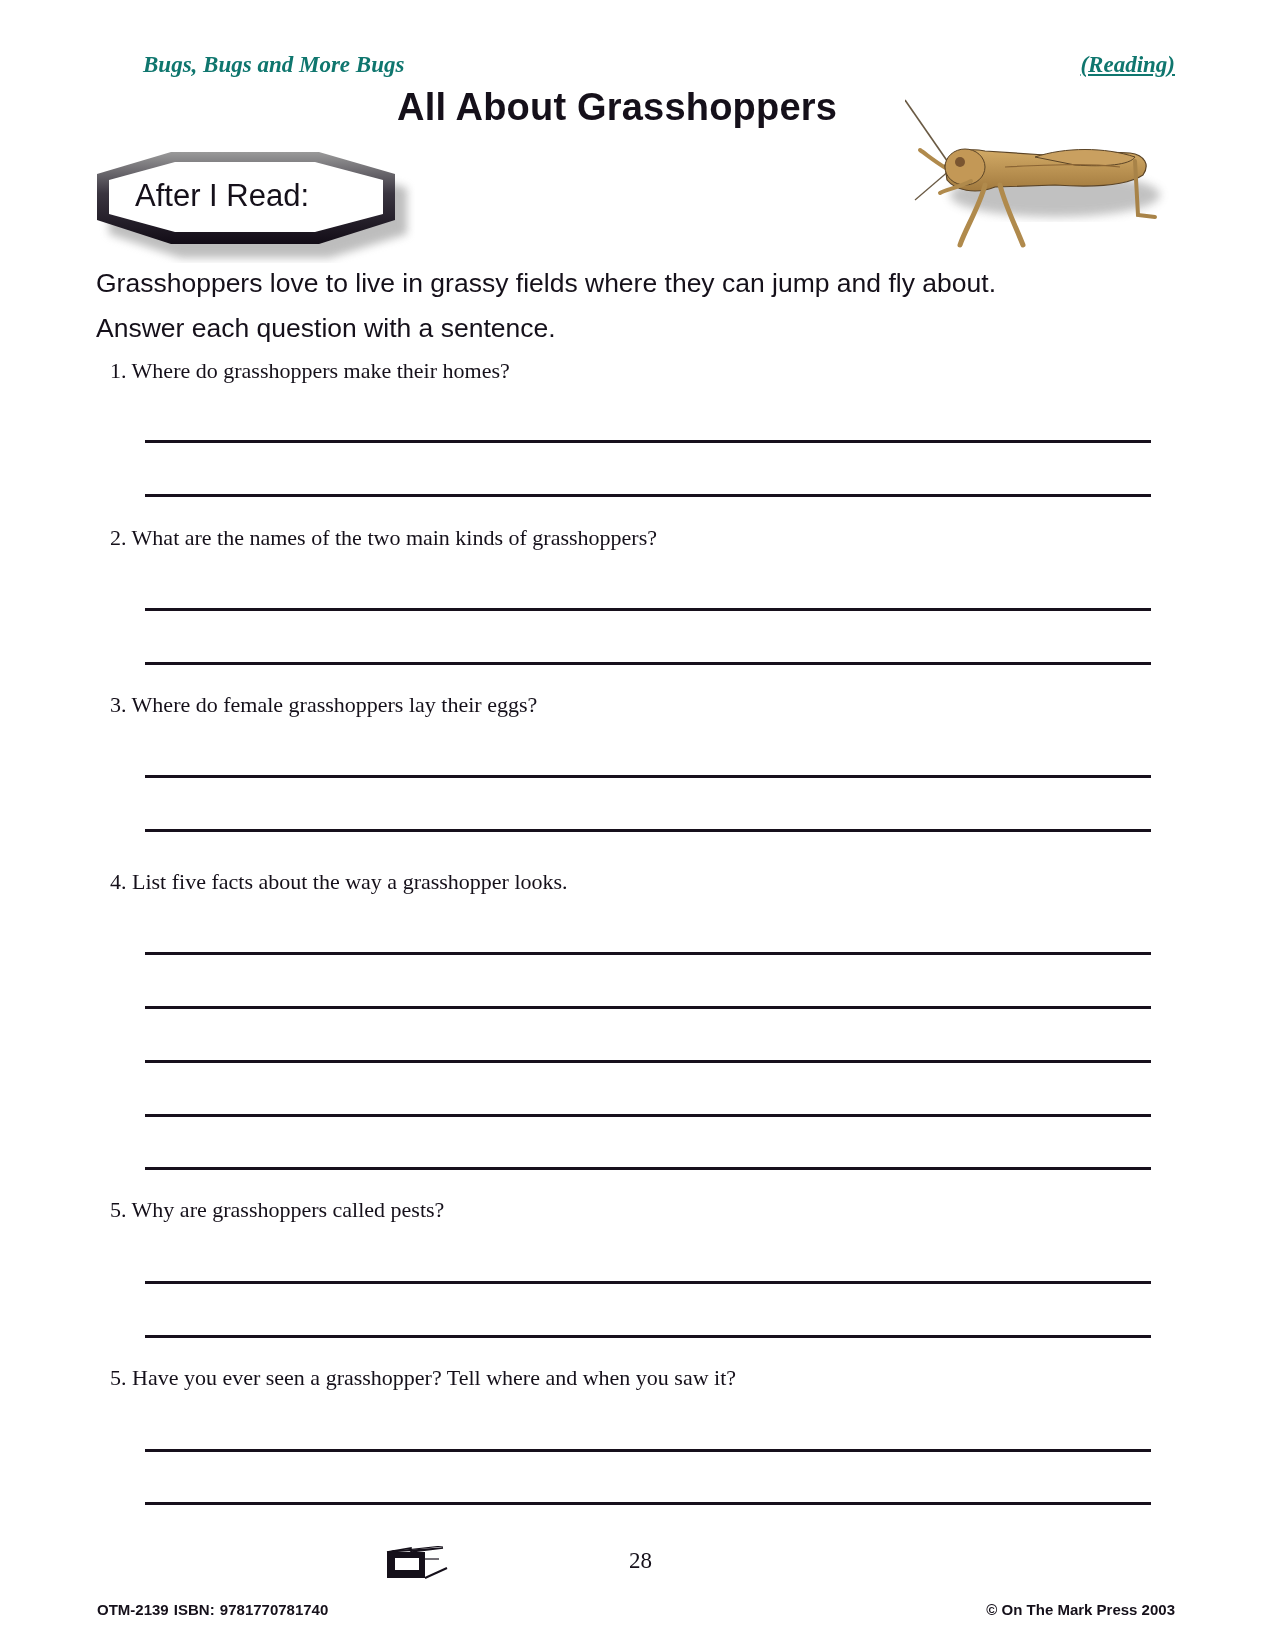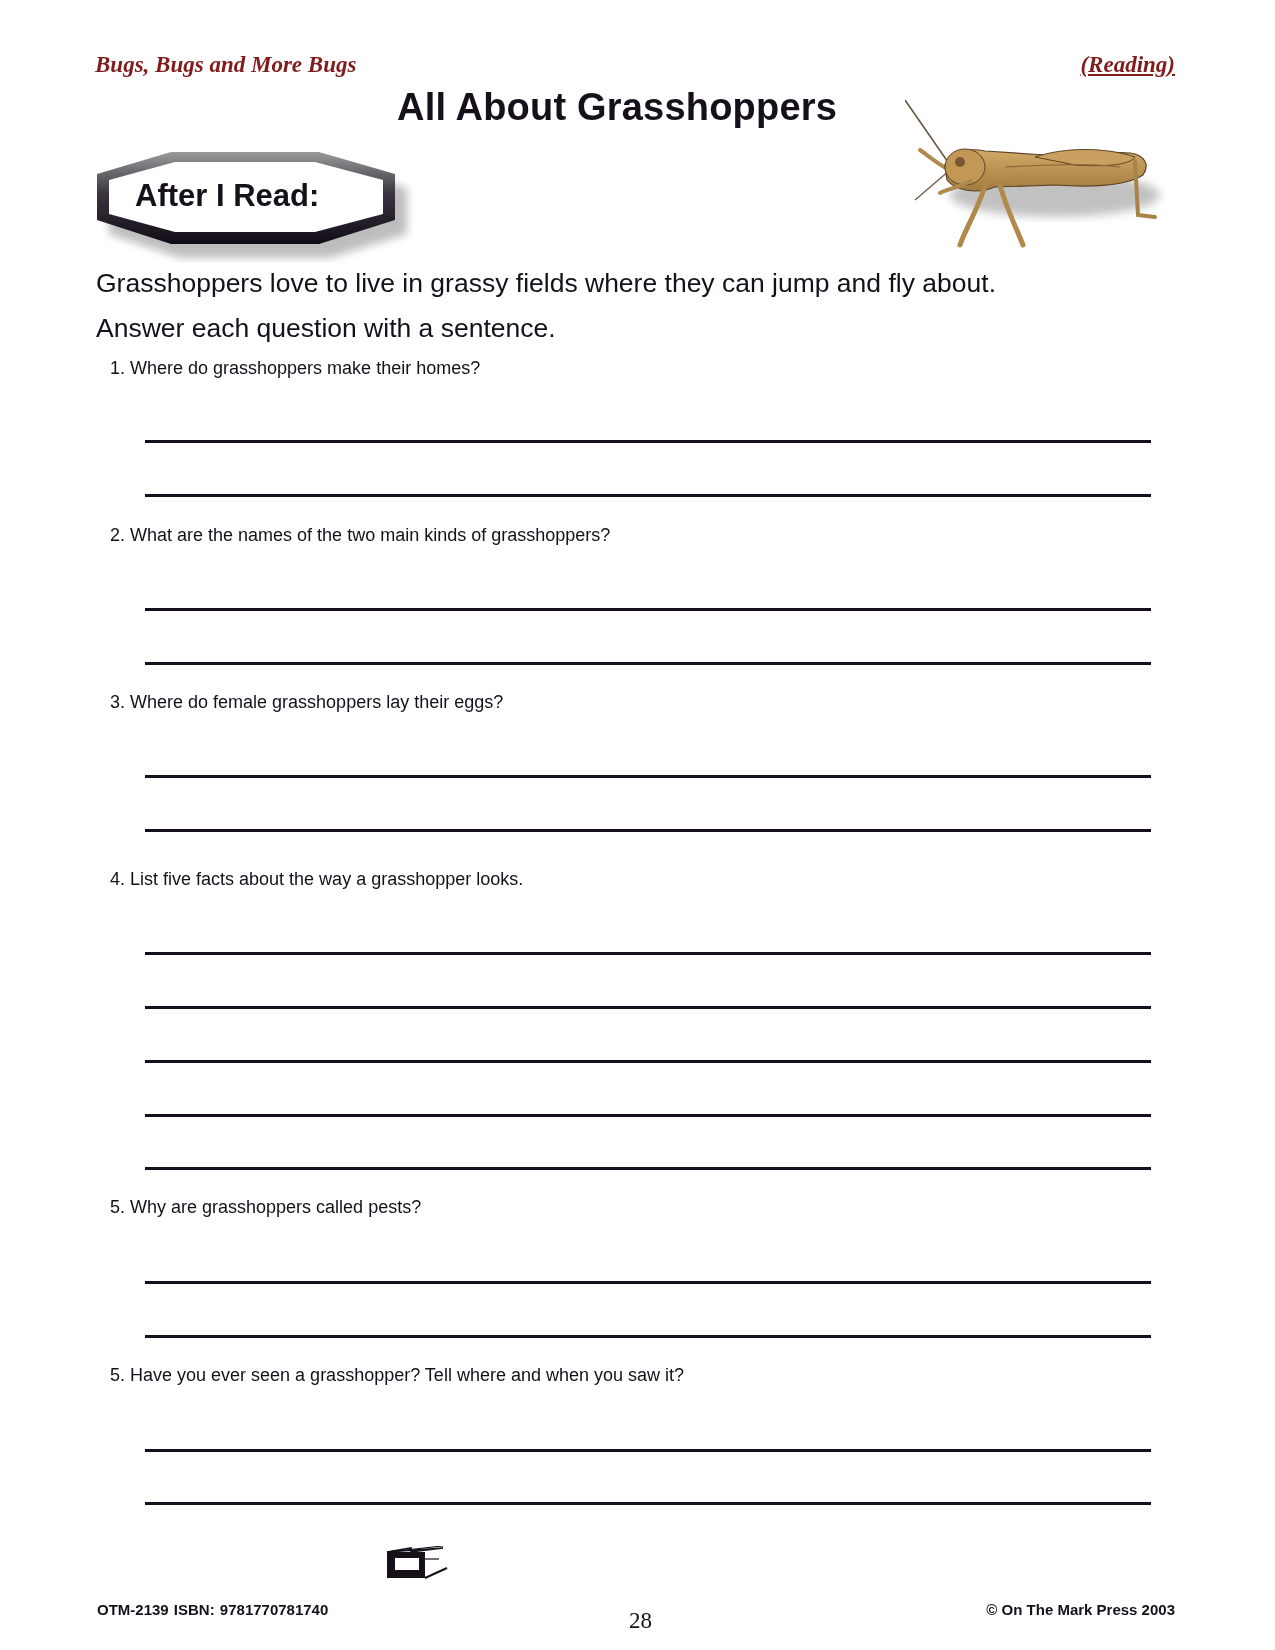--- a/index.html
+++ b/index.html
@@ -1,28 +1,28 @@
 <!DOCTYPE html>
 <html><head>
   <meta charset="utf-8">
   <style>
     html, body { margin: 0; padding: 0; background: #ffffff; }
     body { width: 1275px; height: 1650px; position: relative; overflow: hidden; color: #15101a; }
     .abs { position: absolute; }
-    .hdr { font-family: "Liberation Serif", serif; font-style: italic; font-weight: bold; font-size: 23px; color: #7f1d1d; top: 52px; }
+    .hdr { font-family: "Liberation Serif", serif; font-style: italic; font-weight: bold; font-size: 23px; color: #0f766e; top: 52px; margin-left: 48px; }
     .title { font-family: "Liberation Sans", sans-serif; font-weight: bold; font-size: 38px; left: 397px; top: 86px; letter-spacing: 0.2px; white-space: nowrap; }
     .badge { left: 95px; top: 148px; width: 305px; height: 104px; }
     .badge svg { position: absolute; left: 0; top: 0; }
-    .badge-label { font-family: "Liberation Sans", sans-serif; font-weight: bold; font-size: 31px; left: 40px; top: 30px; white-space: nowrap; }
+    .badge-label { font-family: "Liberation Sans", sans-serif; font-weight: normal; font-size: 31px; left: 40px; top: 30px; white-space: nowrap; }
     .insect { left: 905px; top: 95px; width: 265px; height: 165px; }
     .body-text { font-family: "Liberation Sans", sans-serif; font-size: 26.5px; white-space: nowrap; left: 96px; }
-    .q { font-family: Liberation Sans, sans-serif; font-size: 18px; white-space: nowrap; left: 110px; }
+    .q { font-family: Liberation Serif, serif; font-size: 22px; white-space: nowrap; left: 110px; }
     .line { left: 145px; width: 1006px; height: 3px; background: #17101c; }
     .foot { font-family: Liberation Sans, sans-serif; font-weight: bold; font-size: 15px; top: 1553px; white-space: nowrap; margin-top: 48px; }
-    .pagenum { font-family: "Liberation Serif", serif; font-size: 23px; top: 1608px; left: 629px; }
+    .pagenum { font-family: "Liberation Serif", serif; font-size: 23px; top: 1548px; left: 629px; }
   </style>
 </head>
 <body>
 
 <div class="abs hdr" style="left:95px;">Bugs, Bugs and More Bugs</div>
 <div class="abs hdr" style="right:100px;text-decoration:underline;">(Reading)</div>
 
 <div class="abs title">All About Grasshoppers</div>
 
 <div class="abs badge">

